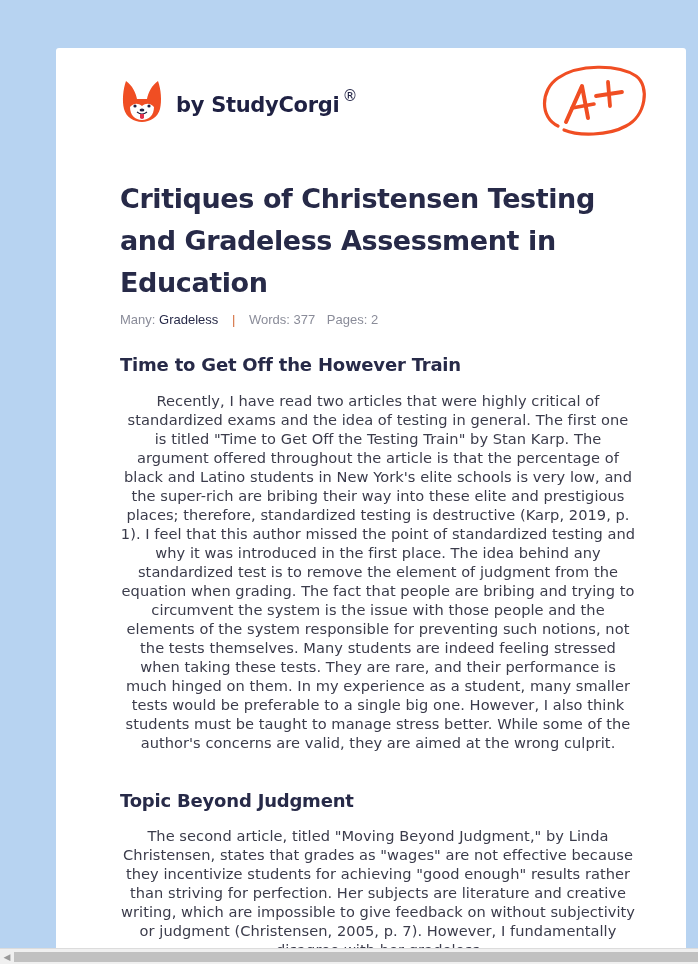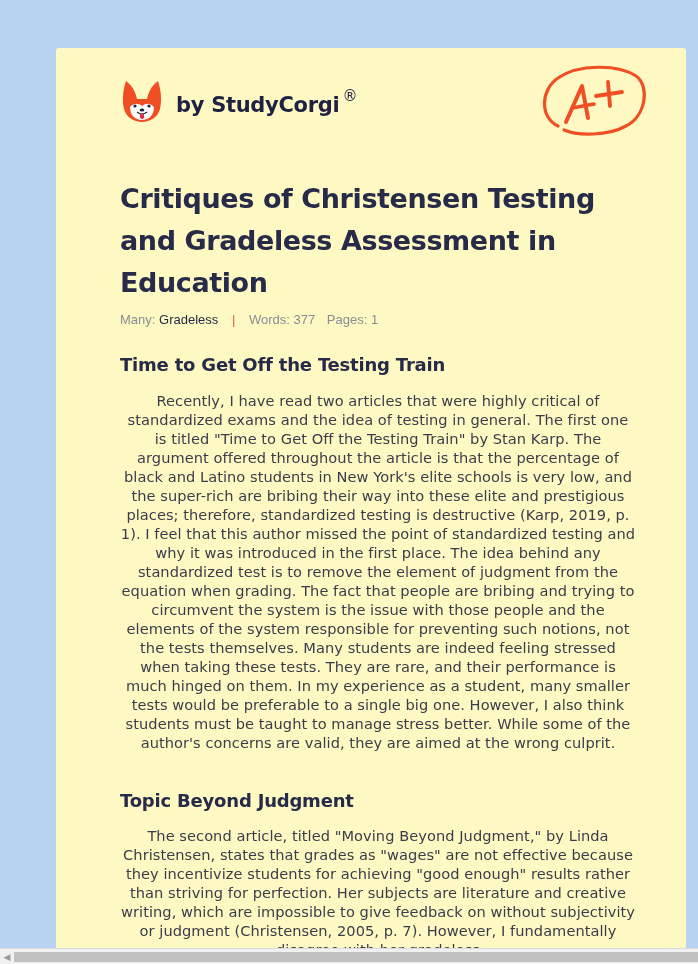--- a/index.html
+++ b/index.html
@@ -3,21 +3,21 @@
 <meta charset="utf-8">
 <style>
   html, body { margin: 0; padding: 0; }
   body {
     width: 698px; height: 964px; overflow: hidden;
     background: #b7d3f1; position: relative;
     font-family: "DejaVu Sans", sans-serif;
   }
   .page {
     position: absolute; left: 56px; top: 48px; width: 630px; height: 916px;
-    background: #fef9c3; border-radius: 3px; overflow: hidden;
+    background: #ffffff; border-radius: 3px; overflow: hidden;
   }
   .brand { position: absolute; left: 66px; top: 28px; height: 50px; display: flex; align-items: center; }
   .corgi { width: 40px; height: 44px; }
   .brand-text {
     margin-left: 14px; margin-top: 8px;
     font-family: "DejaVu Sans", sans-serif; font-weight: bold; font-size: 21px;
     color: #1f2143; letter-spacing: -0.3px;
   }
   .reg { font-size: 15px; font-weight: normal; position: relative; top: -11px; margin-left: 3px; color: #1f2143; }
   .grade-badge { position: absolute; left: 482px; top: 12px; width: 110px; height: 80px; }
@@ -82,24 +82,24 @@
     <path d="M70 22 L72 46" stroke="#f04e23" stroke-width="3.8" fill="none" stroke-linecap="round"></path>
   </svg>
 
   <h1 class="title">Critiques of Christensen Testing and Gradeless Assessment in Education</h1>
 
   <div class="meta">
     <span>Many:</span>
     <span class="topic-val">Gradeless</span>
     <span class="sep">|</span>
     <span>Words: 377</span>
-    <span class="pages">Pages: 1</span>
+    <span class="pages">Pages: 2</span>
   </div>
 
-  <h2 class="h2" style="top:306px">Time to Get Off the Testing Train</h2>
+  <h2 class="h2" style="top:306px">Time to Get Off the However Train</h2>
   <p class="para" style="top:343px">Recently, I have read two articles that were highly critical of standardized exams and the idea of testing in general. The first one is titled "Time to Get Off the Testing Train" by Stan Karp. The argument offered throughout the article is that the percentage of black and Latino students in New York's elite schools is very low, and the super-rich are bribing their way into these elite and prestigious places; therefore, standardized testing is destructive (Karp, 2019, p. 1). I feel that this author missed the point of standardized testing and why it was introduced in the first place. The idea behind any standardized test is to remove the element of judgment from the equation when grading. The fact that people are bribing and trying to circumvent the system is the issue with those people and the elements of the system responsible for preventing such notions, not the tests themselves. Many students are indeed feeling stressed when taking these tests. They are rare, and their performance is much hinged on them. In my experience as a student, many smaller tests would be preferable to a single big one. However, I also think students must be taught to manage stress better. While some of the author's concerns are valid, they are aimed at the wrong culprit.</p>
 
   <h2 class="h2" style="top:742px">Topic Beyond Judgment</h2>
   <p class="para" style="top:778px">The second article, titled "Moving Beyond Judgment," by Linda Christensen, states that grades as "wages" are not effective because they incentivize students for achieving "good enough" results rather than striving for perfection. Her subjects are literature and creative writing, which are impossible to give feedback on without subjectivity or judgment (Christensen, 2005, p. 7). However, I fundamentally disagree with her gradeless</p>
 </div>
 
 <div class="hscroll">
   <span class="arrow">◀</span>
   <div class="thumb"></div>
 </div>

